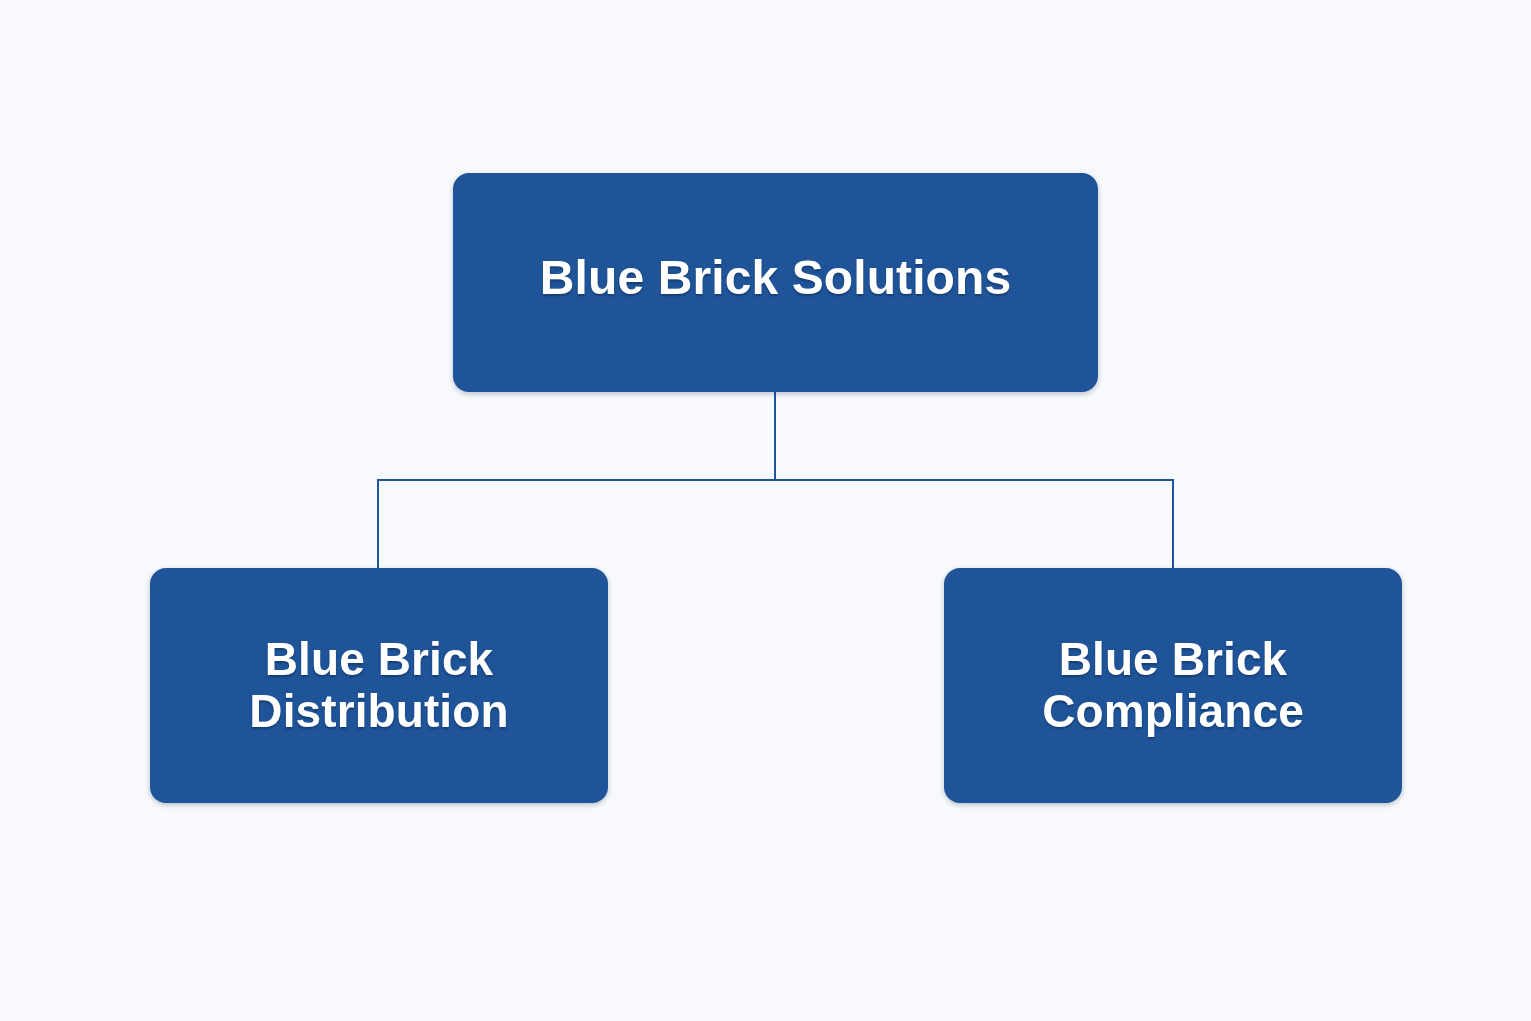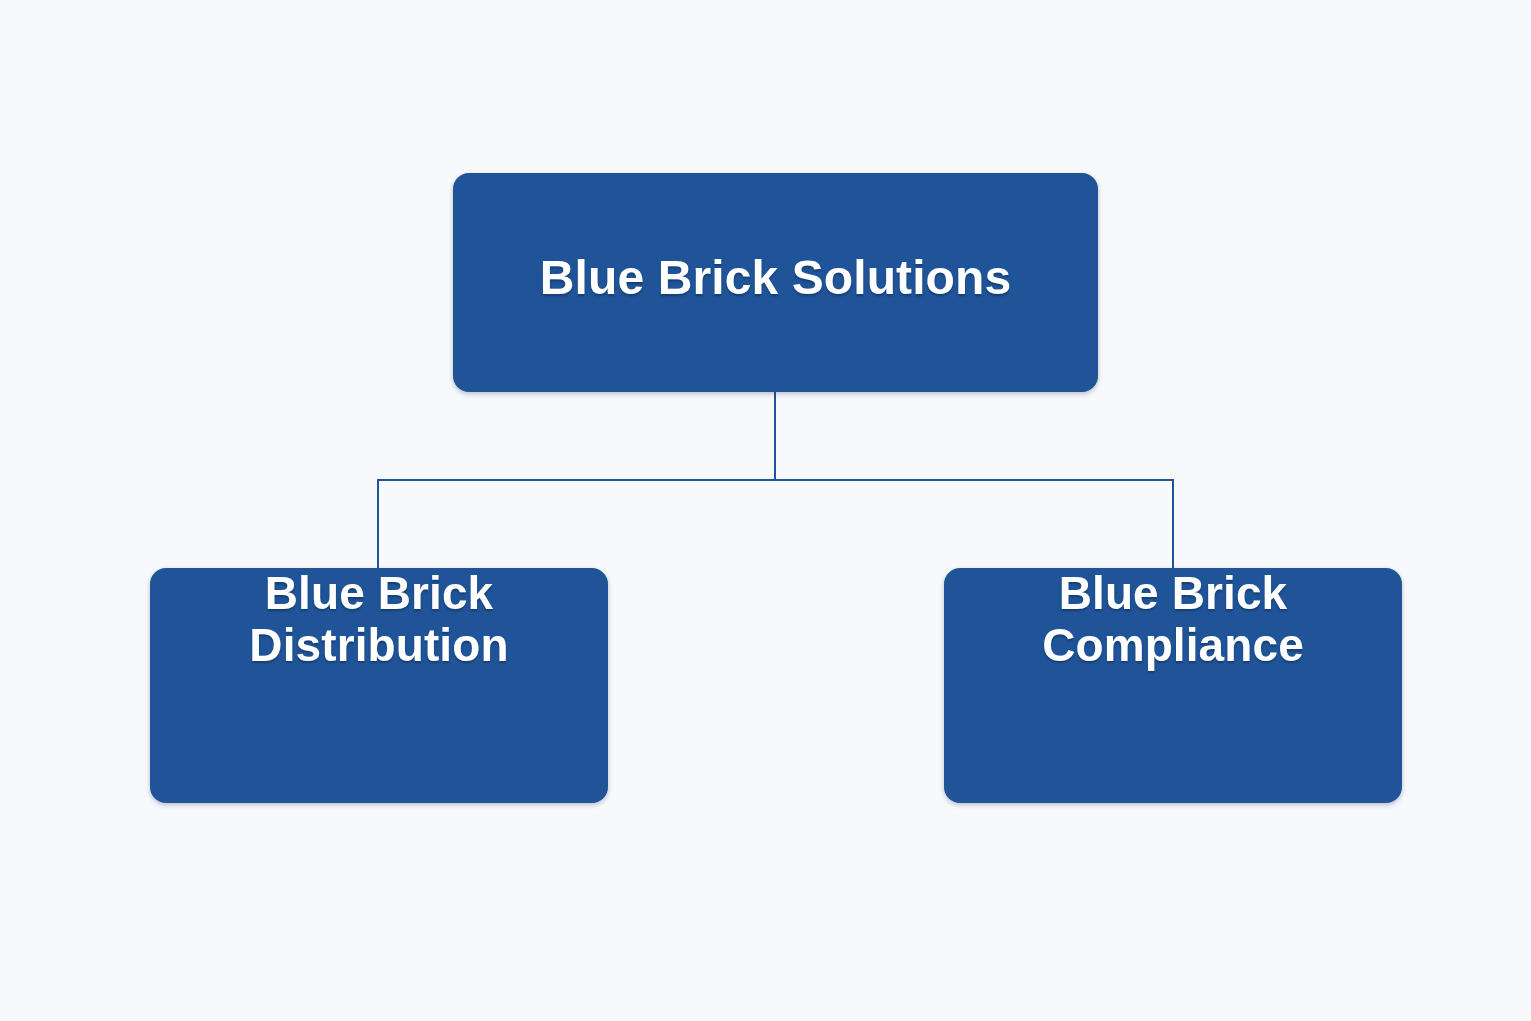--- a/index.html
+++ b/index.html
@@ -34,20 +34,21 @@
   
   .node {
     position: absolute;
     z-index: 2;
     box-sizing: border-box;
     background: #1f5499;
     border-radius: 16px;
     display: flex;
     flex-direction: column;
     align-items: center;
+    justify-content: center;
     box-shadow: 0 2px 5px rgba(20, 45, 85, 0.28);
   }
 
   .node-label {
     color: #ffffff;
     font-weight: bold;
     text-align: center;
     line-height: 1.12;
     letter-spacing: 0.1px;
     text-shadow: 0 2px 2px rgba(12, 35, 70, 0.45);

